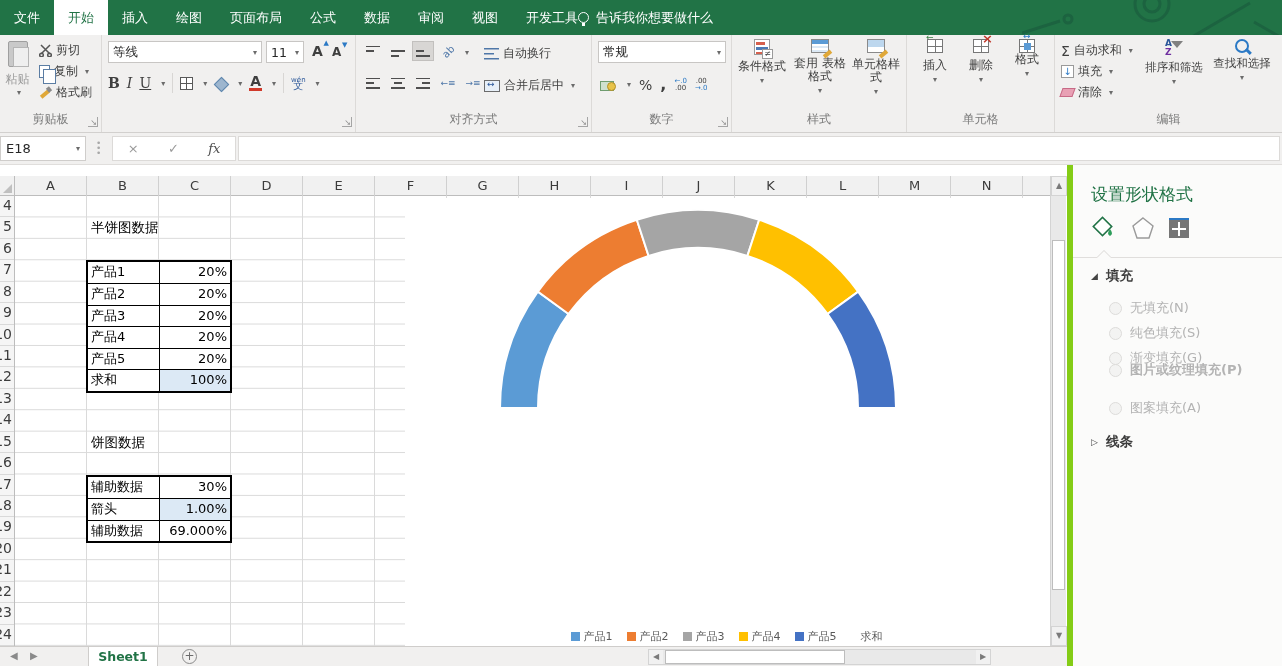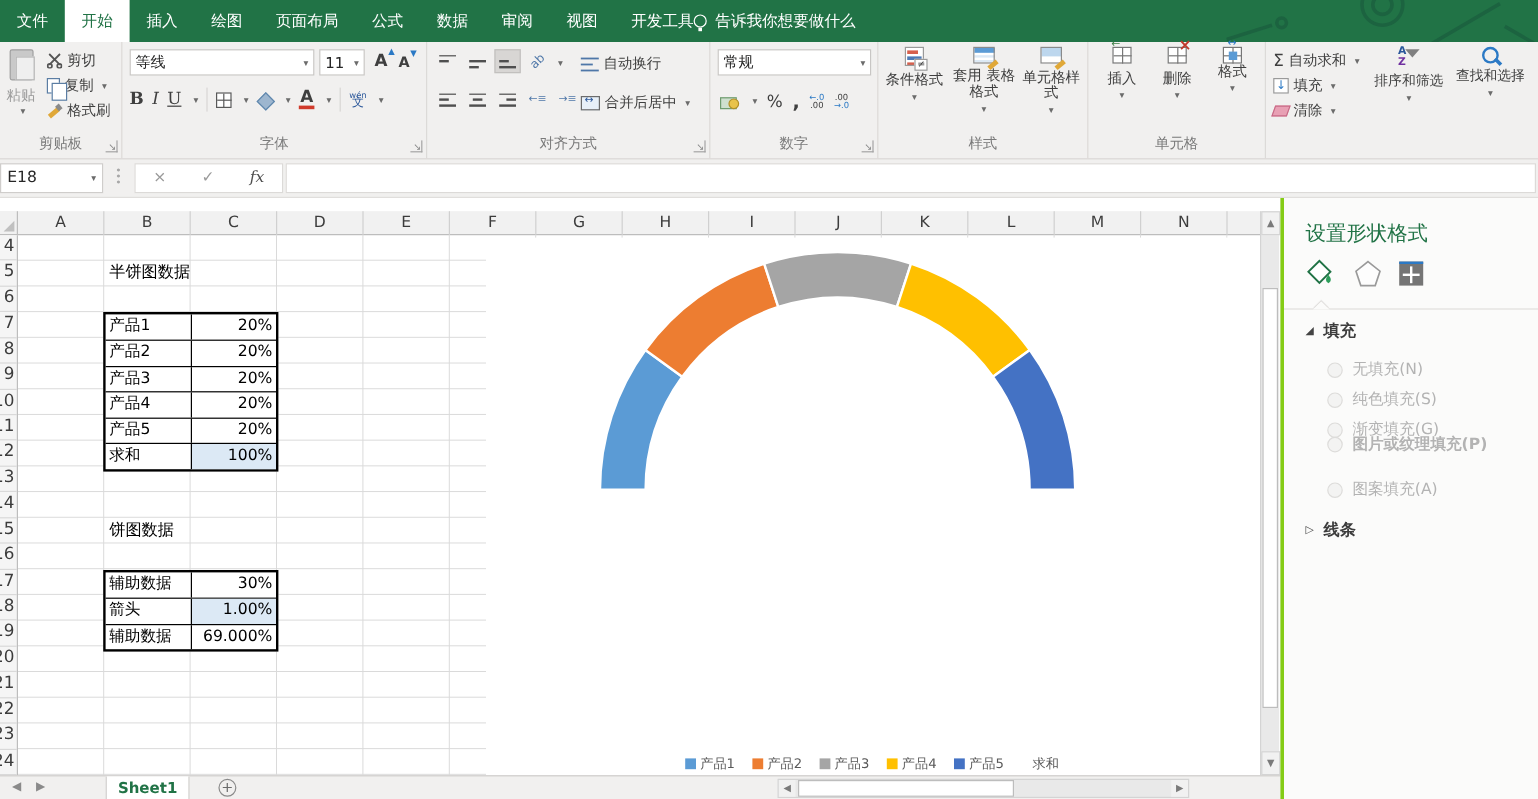--- a/index.html
+++ b/index.html
@@ -154,21 +154,21 @@
   
   .bottombar{position:absolute;left:0;top:646px;width:1067px;height:20px;background:#f1f0ef;border-top:1px solid #cfcdcb;}
   .navarrow{position:absolute;top:3px;color:#8a8a8a;font-size:10px;}
   .sheettab{position:absolute;left:88px;top:0;width:70px;height:20px;background:#fff;border-left:1px solid #cfcdcb;border-right:1px solid #cfcdcb;color:#217346;font-size:12.5px;text-align:center;line-height:19px;font-weight:bold;}
   .addsheet{position:absolute;left:182px;top:2px;width:15px;height:15px;border:1px solid #8a8a8a;border-radius:50%;color:#6b6b6b;font-size:12px;line-height:13px;text-align:center;}
   .hscroll{position:absolute;left:648px;top:2px;width:343px;height:16px;background:#e9e9e9;border:1px solid #d4d4d4;}
   .harrow{position:absolute;top:0;width:14px;height:14px;background:#f1f1f1;color:#7a7a7a;font-size:8px;text-align:center;line-height:14px;}
   .hthumb{position:absolute;left:16px;top:0;width:180px;height:14px;background:#fff;border:1px solid #bdbdbd;}
 
   
-  .taskpane{position:absolute;left:1067px;top:165px;width:215px;height:501px;background:#fbfbfa;border-left:3px solid #84cc16;}
+  .taskpane{position:absolute;left:1067px;top:165px;width:215px;height:501px;background:#fbfbfa;border-left:6px solid #84cc16;}
   .tp-title{position:absolute;left:18px;top:18px;font-size:17px;color:#217346;}
   .tp-icons{position:absolute;left:18px;top:50px;display:flex;gap:14px;align-items:center;}
   .tp-sep{position:absolute;left:0;top:92px;width:215px;border-top:1px solid #e0deDC;}
   .notch{position:absolute;left:24px;top:-7px;width:0;height:0;border-left:7px solid transparent;border-right:7px solid transparent;border-bottom:7px solid #fbfbfa;filter:drop-shadow(0 -1px 0 #d9d7d5);}
   .tp-sec{position:absolute;left:18px;display:flex;align-items:center;gap:8px;font-size:13.5px;font-weight:bold;color:#3d3d3d;}
   .tp-sec .tri{font-size:9px;color:#444;}
   .opt{position:absolute;left:36px;display:flex;align-items:center;gap:8px;font-size:13px;color:#b3b3b3;}
   .radio{width:13px;height:13px;border-radius:50%;background:#f3f3f2;border:1px solid #dddcda;display:inline-block;}
   .ic-size{width:20px;height:20px;background:#757575;position:relative;border-top:2px solid #2b79c5;}
   .ic-size:before{content:"";position:absolute;left:9px;top:2px;width:2px;height:14px;background:#fff;}
@@ -266,21 +266,20 @@
           <span class="dd">▾</span>
         <span class="fA">A</span>
           <span class="dd">▾</span>
         <span class="vr"></span>
         <span class="wen">
             <b>wén</b>
             <span>文</span>
           </span>
           <span class="dd">▾</span>
       </div>
-      <div class="glabel">字体</div>
       <div class="launcher">
           <span>↘</span>
         </div>
     </div>
 
     <div class="grp" style="left:356px;width:236px">
       <div class="aligngrid" style="position:absolute;left:6px;top:6px">
         <span class="abox">
             <span class="lines">
               <i style="width:100%"></i>
@@ -432,20 +431,21 @@
             <i>Z</i>
           </span>
         <span style="margin-top:4px">排序和筛选</span>
         <span class="dd">▾</span>
       </div>
       <div class="vbtn" style="left:154px;width:66px;font-size:11.5px">
         <span class="ic-find"></span>
         <span style="margin-top:4px">查找和选择</span>
         <span class="dd">▾</span>
       </div>
+      <div class="glabel">编辑</div>
     </div>
   </div>
 
   <div class="fbar">
     <div class="namebox">
       <span>E18</span>
       <span class="dd">▾</span>
     </div>
     <div class="fdots">•<br>•<br>•</div>
     <div class="fbtns">

